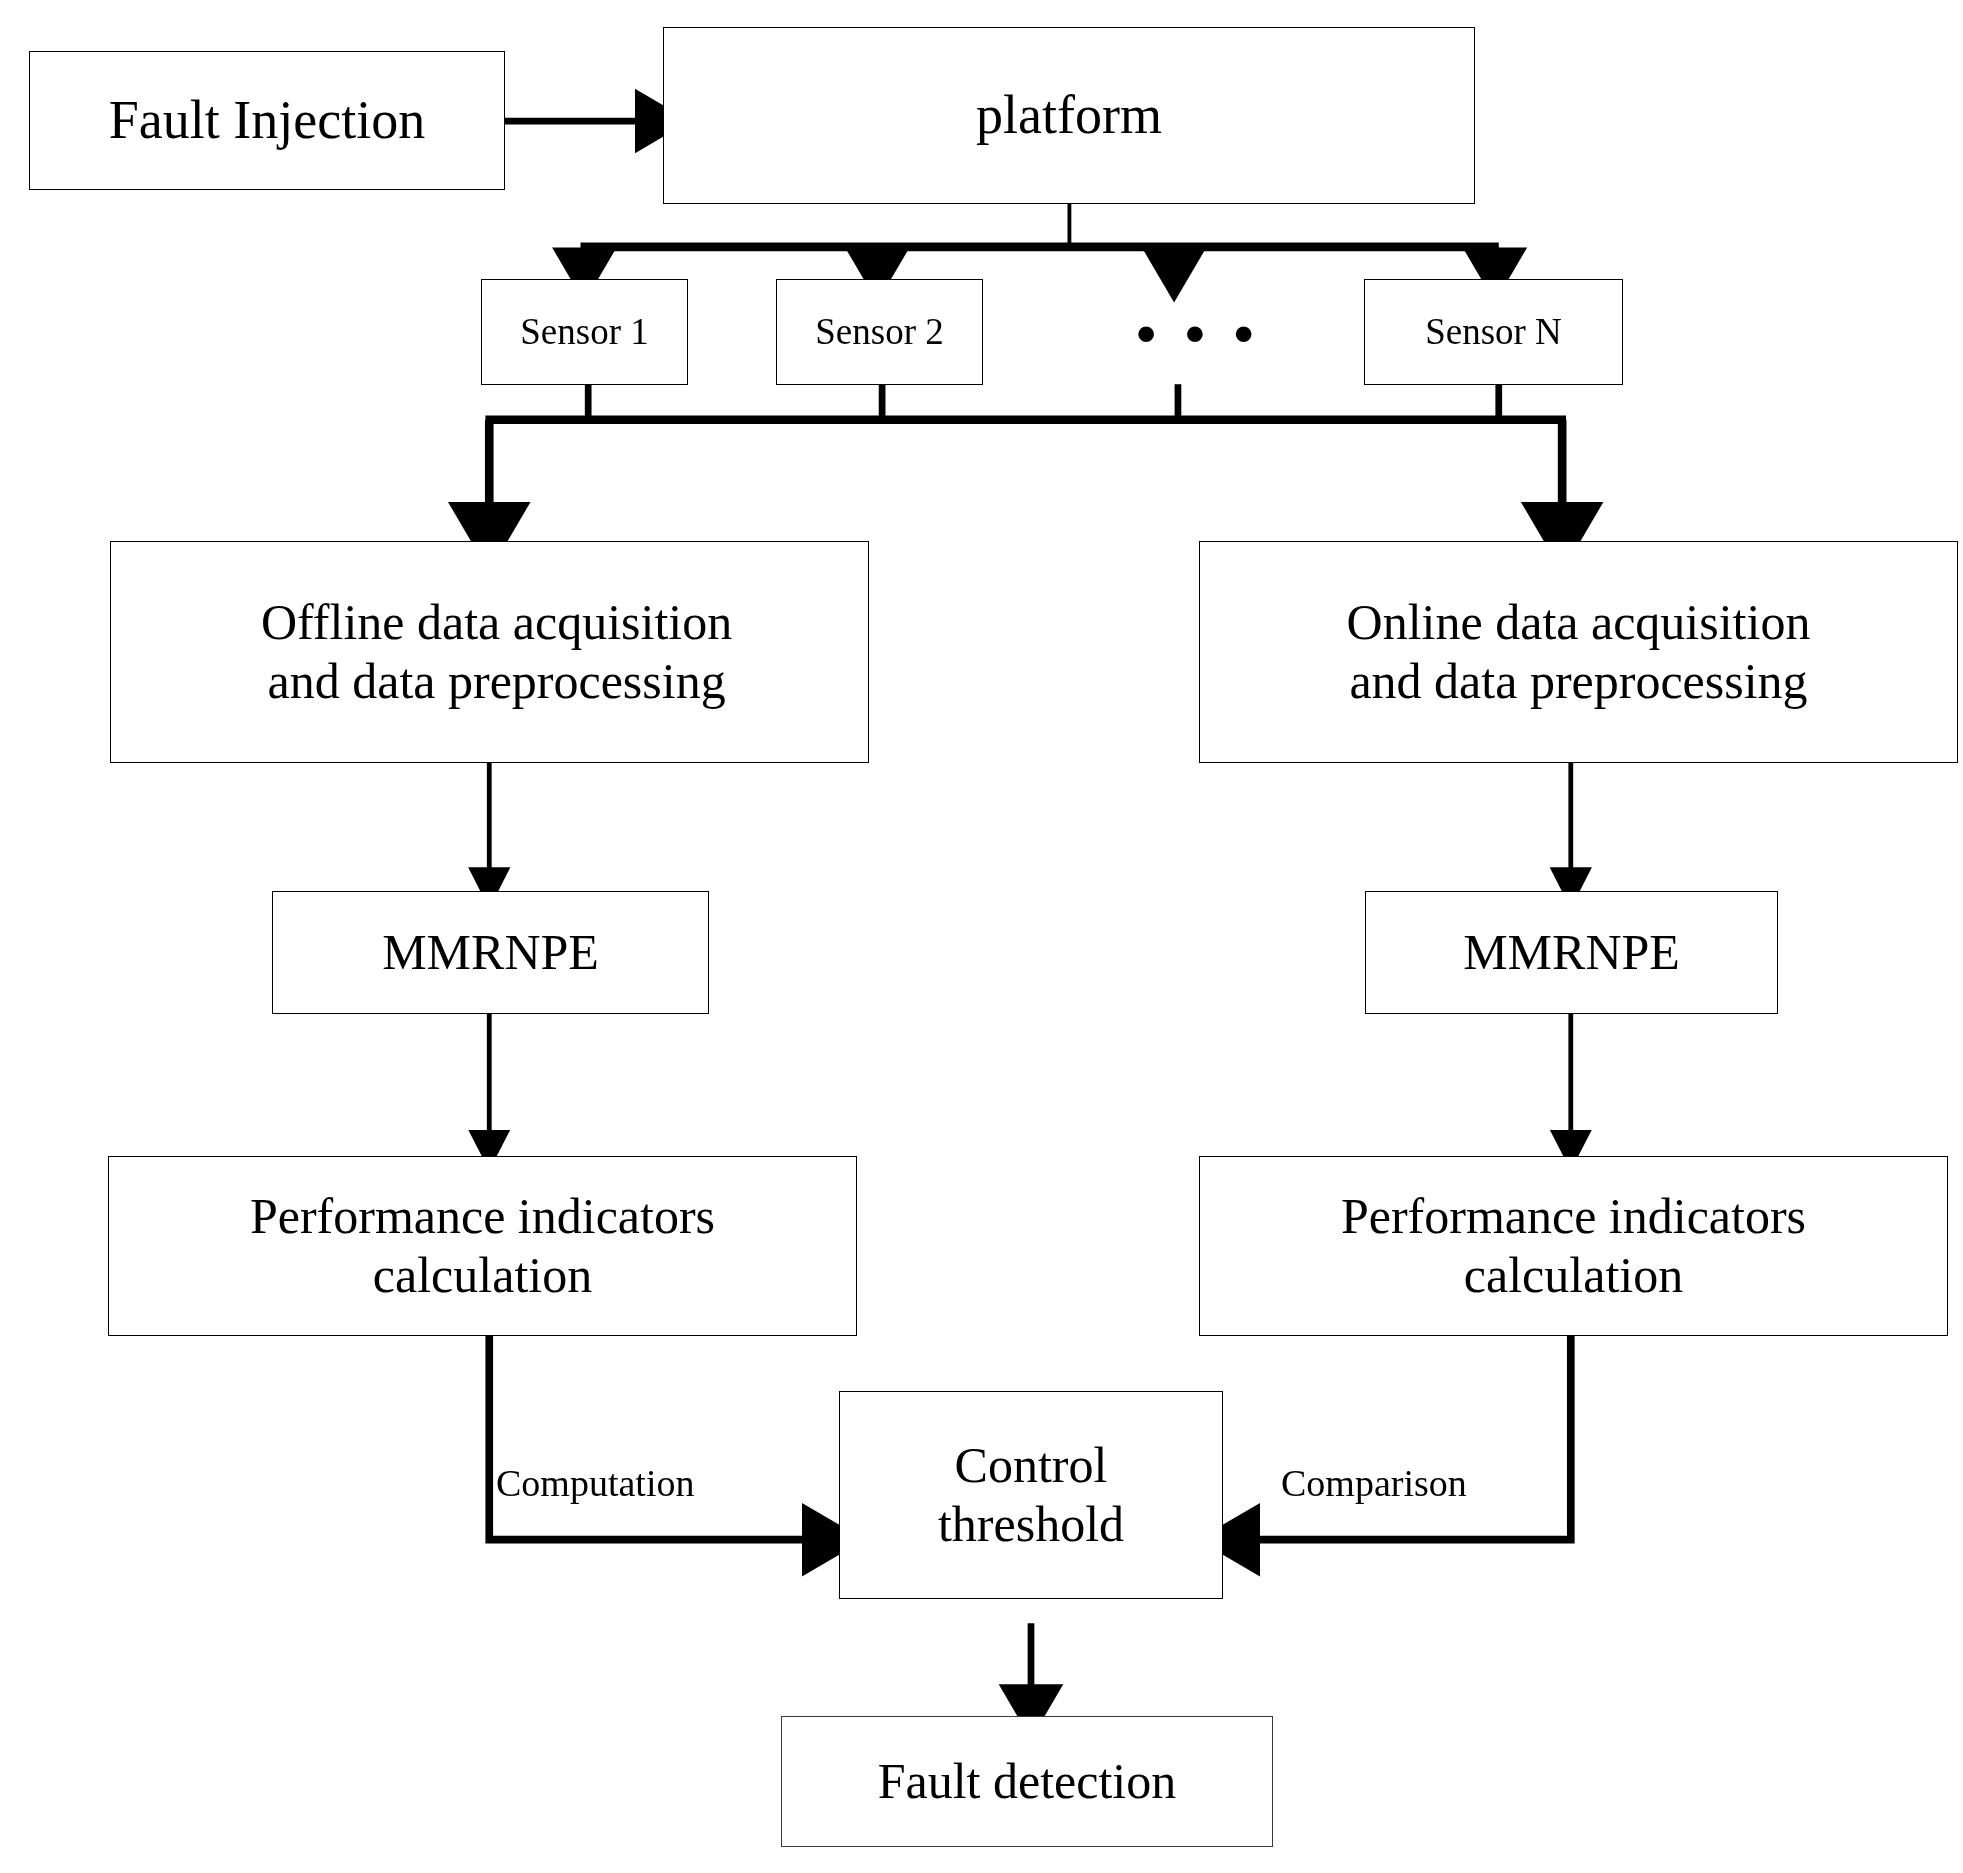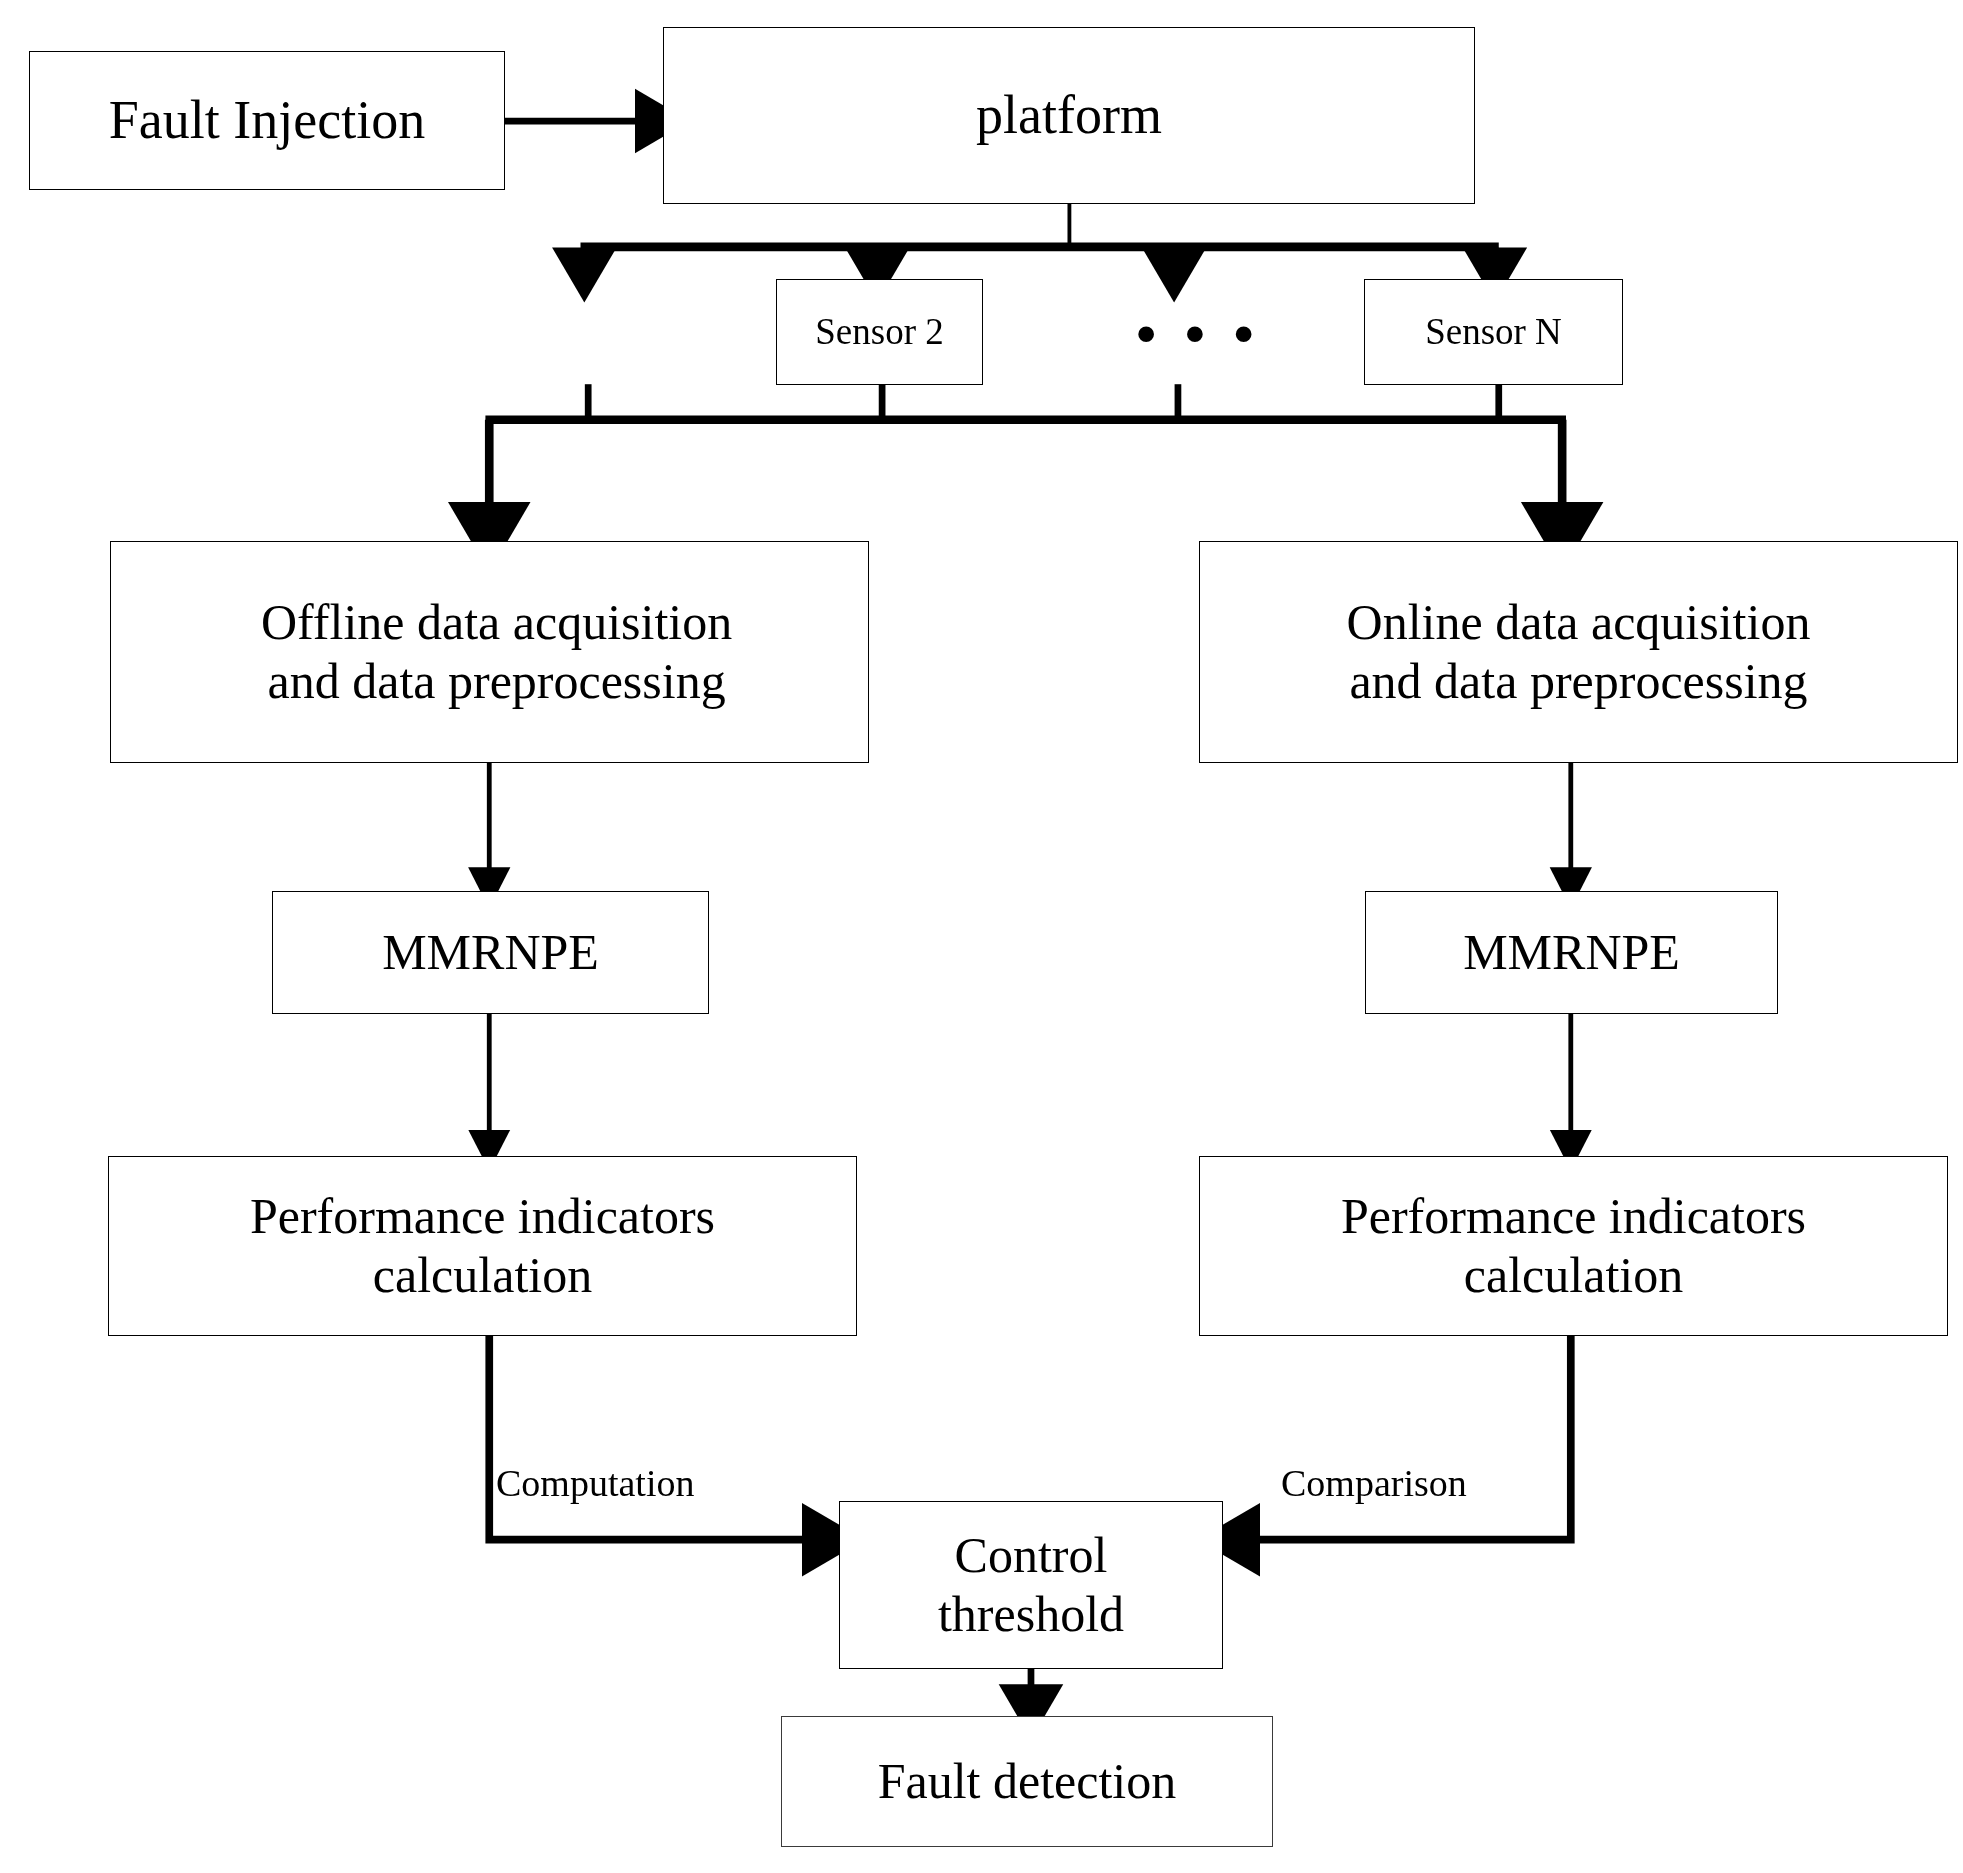--- a/index.html
+++ b/index.html
@@ -131,20 +131,23 @@
   </svg>
 
   <div class="node fs-big" style="left:29px; top:51px; width:476px; height:139px;">
     <span>Fault Injection</span>
   </div>
 
   <div class="node fs-big" style="left:663px; top:27px; width:812px; height:177px; flex-direction:column;">
     <span>platform</span>
   </div>
 
+  <div class="node fs-small" style="left:481px; top:279px; width:207px; height:106px;">
+    <span>Sensor 1</span>
+  </div>
 
   <div class="node fs-small" style="left:776px; top:279px; width:207px; height:106px;">
     <span>Sensor 2</span>
   </div>
 
   <div class="dots fs-dots" style="left:1136px; top:300px;">
     <span>• • •</span>
   </div>
 
   <div class="node fs-small" style="left:1364px; top:279px; width:259px; height:106px;">
@@ -172,21 +175,21 @@
   <div class="node fs-mid" style="left:108px; top:1156px; width:749px; height:180px; flex-direction:column;">
     <span>Performance indicators</span>
     <span>calculation</span>
   </div>
 
   <div class="node fs-mid" style="left:1199px; top:1156px; width:749px; height:180px; flex-direction:column;">
     <span>Performance indicators</span>
     <span>calculation</span>
   </div>
 
-  <div class="node fs-mid" style="left:839px; top:1501px; width:384px; height:168px; flex-direction:column;">
+  <div class="node fs-mid" style="left:839px; top:1391px; width:384px; height:208px; flex-direction:column;">
     <span>Control</span>
     <span>threshold</span>
   </div>
 
   <div class="node thin fs-mid" style="left:781px; top:1716px; width:492px; height:131px;">
     <span>Fault detection</span>
   </div>
 
   <div class="lbl fs-lbl" style="left:496px; top:1461px;text-align:center;">
     <span>Computation</span>

